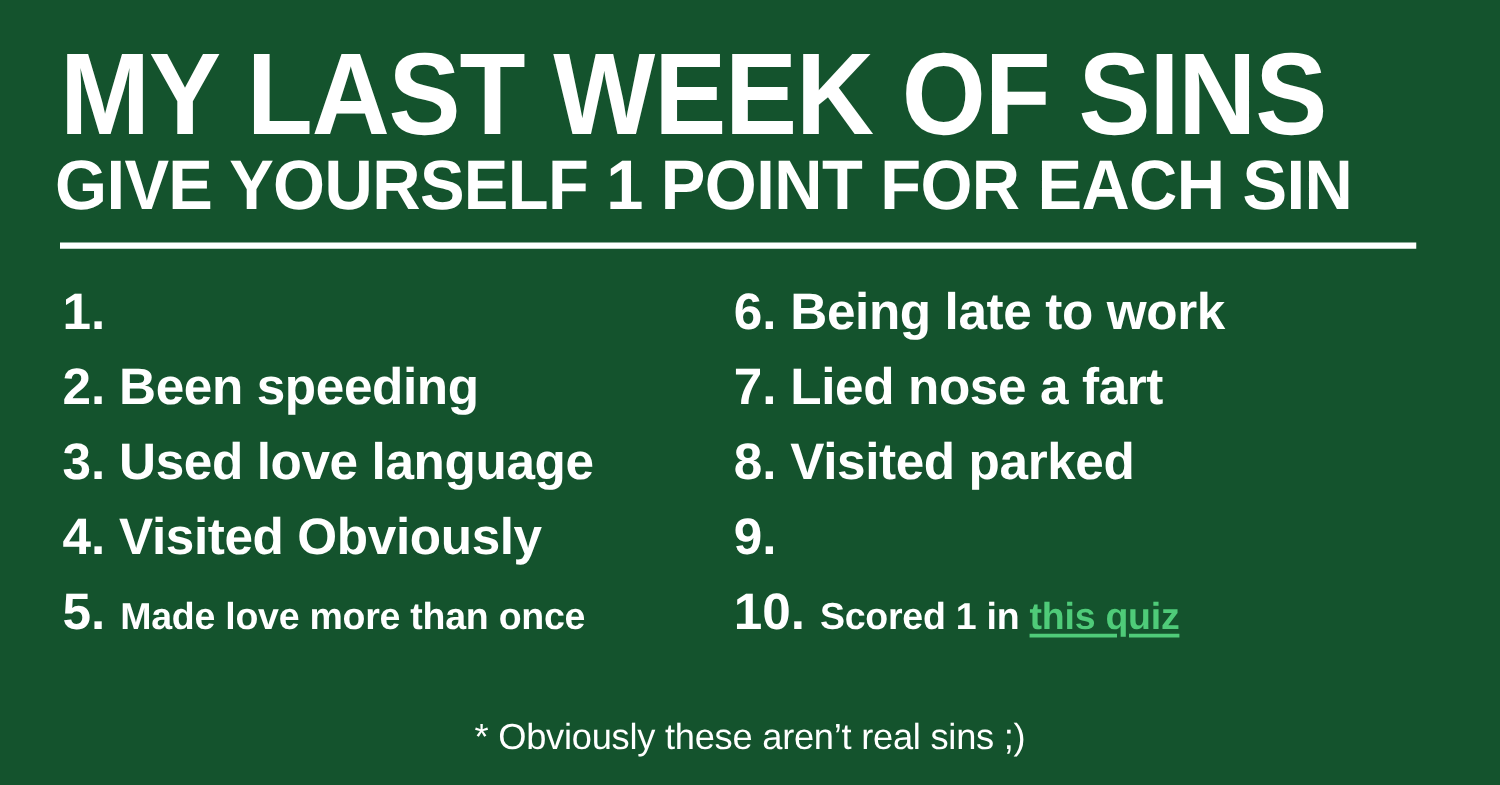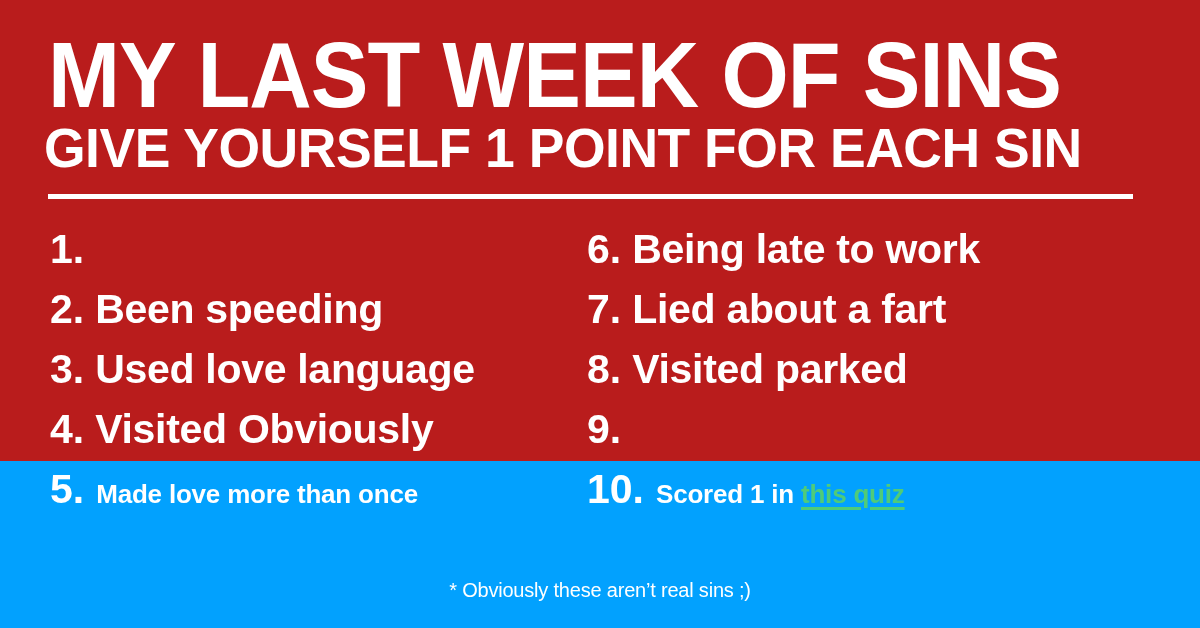--- a/index.html
+++ b/index.html
@@ -10,22 +10,22 @@
     width: 1200px;
     height: 628px;
     overflow: hidden;
     background: #02a1fe;
     font-family: "Liberation Sans", sans-serif;
     -webkit-font-smoothing: antialiased;
   }
   #poster {
     position: relative;
     width: 1200px;
-    height: 461px;
-    background: #b91c1c;
+    height: 628px;
+    background: #14532d;
     box-sizing: border-box;
   }
 
   
   .header {
     position: absolute;
     left: 0;
     top: 0;
     width: 1200px;
   }
@@ -108,21 +108,21 @@
   .sin-text {
     font-family: "Liberation Sans", sans-serif;
     font-weight: bold;
     font-size: 41px;
     line-height: 60px;
     color: #ffffff;
     letter-spacing: -0.3px;
   }
   
   .sin-row.compact .sin-text {
-    font-size: 26px;
+    font-size: 30px;
     letter-spacing: -0.2px;
   }
   .sin-row.compact .sin-num {
     margin-right: 12px;
   }
   .quiz-link {
     color: #4fcb79;
     text-decoration-thickness: 3px;
     text-underline-offset: 4px;
     font-weight: bold;
@@ -131,21 +131,21 @@
   
   .footnote {
     position: absolute;
     left: 0;
     top: 570px;
     width: 1200px;
     text-align: center;
     color: #ffffff;
     font-family: "Liberation Sans", sans-serif;
     font-weight: normal;
-    font-size: 20px;
+    font-size: 29px;
     line-height: 40px;
     letter-spacing: -0.2px;
     white-space: nowrap;
   }
 </style>
 </head>
 <body>
 
 <div id="poster">
 
@@ -179,21 +179,21 @@
       </div>
     </div>
 
     <div class="column column-right">
       <div class="sin-row">
         <span class="sin-num">6.</span>
         <span class="sin-text">Being late to work</span>
       </div>
       <div class="sin-row">
         <span class="sin-num">7.</span>
-        <span class="sin-text">Lied about a fart</span>
+        <span class="sin-text">Lied nose a fart</span>
       </div>
       <div class="sin-row">
         <span class="sin-num">8.</span>
         <span class="sin-text">Visited parked</span>
       </div>
       <div class="sin-row">
         <span class="sin-num">9.</span>
       </div>
       <div class="sin-row compact">
         <span class="sin-num">10.</span>

